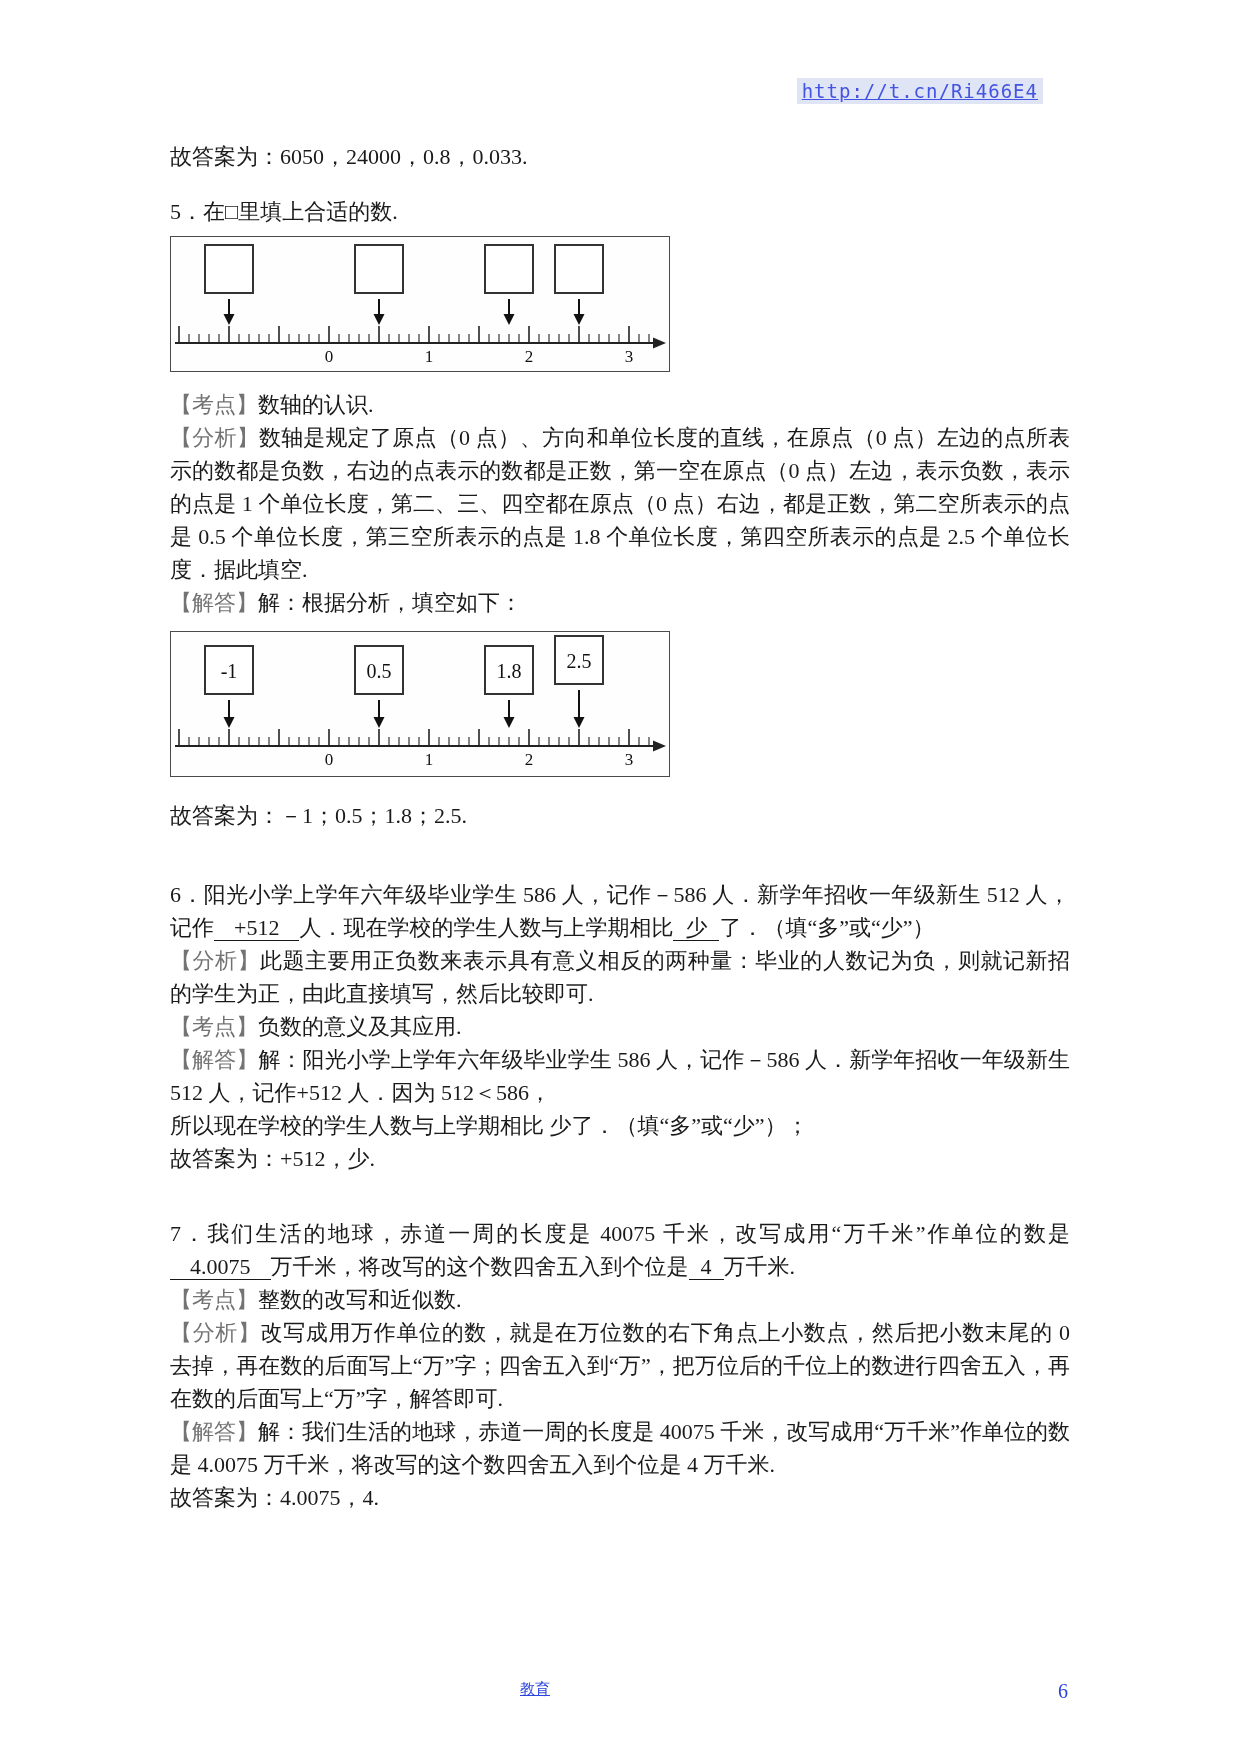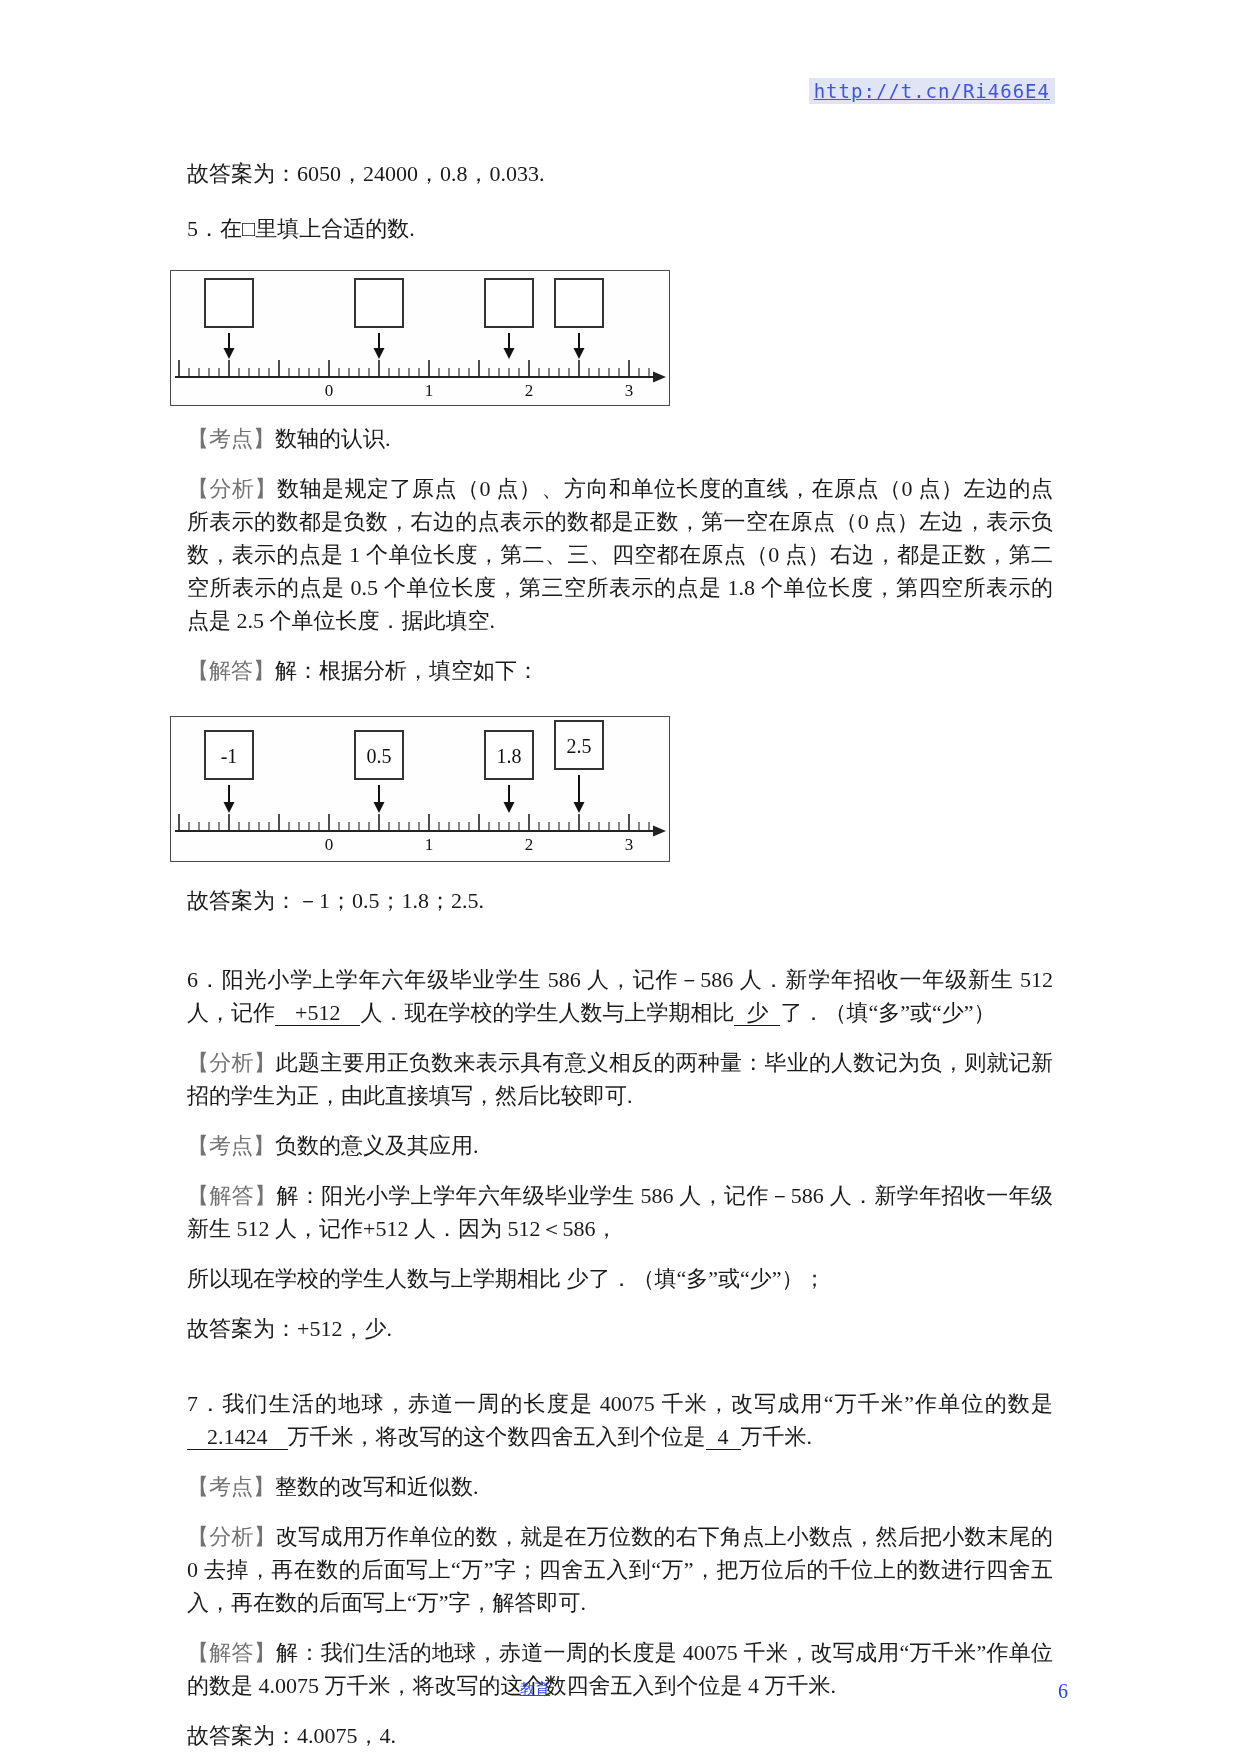--- a/index.html
+++ b/index.html
@@ -6,30 +6,30 @@
   .page{
     position:relative;
     width:1241px;height:1754px;
     background:#ffffff;
     margin:0 auto;
     font-family:"Liberation Serif","DejaVu Serif",serif;
     color:#1a1a1a;
     overflow:hidden;
   }
   .top-link{
-    position:absolute;top:78px;right:186px;
+    position:absolute;top:78px;right:198px;
     font-family:"DejaVu Sans Mono","Liberation Mono",monospace;
     font-size:19px;letter-spacing:1px;
     color:#4353e2;text-decoration:underline;
     background:#dfe5f4;padding:2px 5px;
     cursor:pointer;
   }
   .content{position:absolute;left:170px;top:140px;width:900px;}
   .content p{
-    margin:17px;font-size:22px;line-height:33px;
+    margin:0;font-size:22px;line-height:33px;
     text-align:justify;
   }
   .tag{color:#737373;}
   .blank{border-bottom:1.5px solid #181818;padding:0 20px;}
   .blank.narrow{padding:0 12px;}
   .mt12{margin-top:12px!important;}
   .mt18{margin-top:18px!important;}
   .mt22{margin-top:22px!important;}
   .mt42{margin-top:42px!important;}
   .mt46{margin-top:46px!important;}
@@ -216,21 +216,21 @@
 
     
     <p class="mt46"><span>6．阳光小学上学年六年级毕业学生 586 人，记作－586 人．新学年招收一年级新生 512 人，记作</span><span class="blank">+512</span><span>人．现在学校的学生人数与上学期相比</span><span class="blank narrow">少</span><span>了．（填“多”或“少”）</span></p>
     <p><span class="tag">【分析】</span><span>此题主要用正负数来表示具有意义相反的两种量：毕业的人数记为负，则就记新招的学生为正，由此直接填写，然后比较即可.</span></p>
     <p><span class="tag">【考点】</span><span>负数的意义及其应用.</span></p>
     <p><span class="tag">【解答】</span><span>解：阳光小学上学年六年级毕业学生 586 人，记作－586 人．新学年招收一年级新生 512 人，记作+512 人．因为 512＜586，</span></p>
     <p>所以现在学校的学生人数与上学期相比 少了．（填“多”或“少”）；</p>
     <p>故答案为：+512，少.</p>
 
     
-    <p class="mt42"><span>7．我们生活的地球，赤道一周的长度是 40075 千米，改写成用“万千米”作单位的数是</span><span class="blank">2.1424</span><span>万千米，将改写的这个数四舍五入到个位是</span><span class="blank narrow">4</span><span>万千米.</span></p>
+    <p class="mt42"><span>7．我们生活的地球，赤道一周的长度是 40075 千米，改写成用“万千米”作单位的数是</span><span class="blank">4.0075</span><span>万千米，将改写的这个数四舍五入到个位是</span><span class="blank narrow">4</span><span>万千米.</span></p>
     <p><span class="tag">【考点】</span><span>整数的改写和近似数.</span></p>
     <p><span class="tag">【分析】</span><span>改写成用万作单位的数，就是在万位数的右下角点上小数点，然后把小数末尾的 0 去掉，再在数的后面写上“万”字；四舍五入到“万”，把万位后的千位上的数进行四舍五入，再在数的后面写上“万”字，解答即可.</span></p>
     <p><span class="tag">【解答】</span><span>解：我们生活的地球，赤道一周的长度是 40075 千米，改写成用“万千米”作单位的数是 4.0075 万千米，将改写的这个数四舍五入到个位是 4 万千米.</span></p>
     <p>故答案为：4.0075，4.</p>
 
   </div>
 
   <a class="footer-link">教育</a>
   <div class="page-num">6</div>
 

